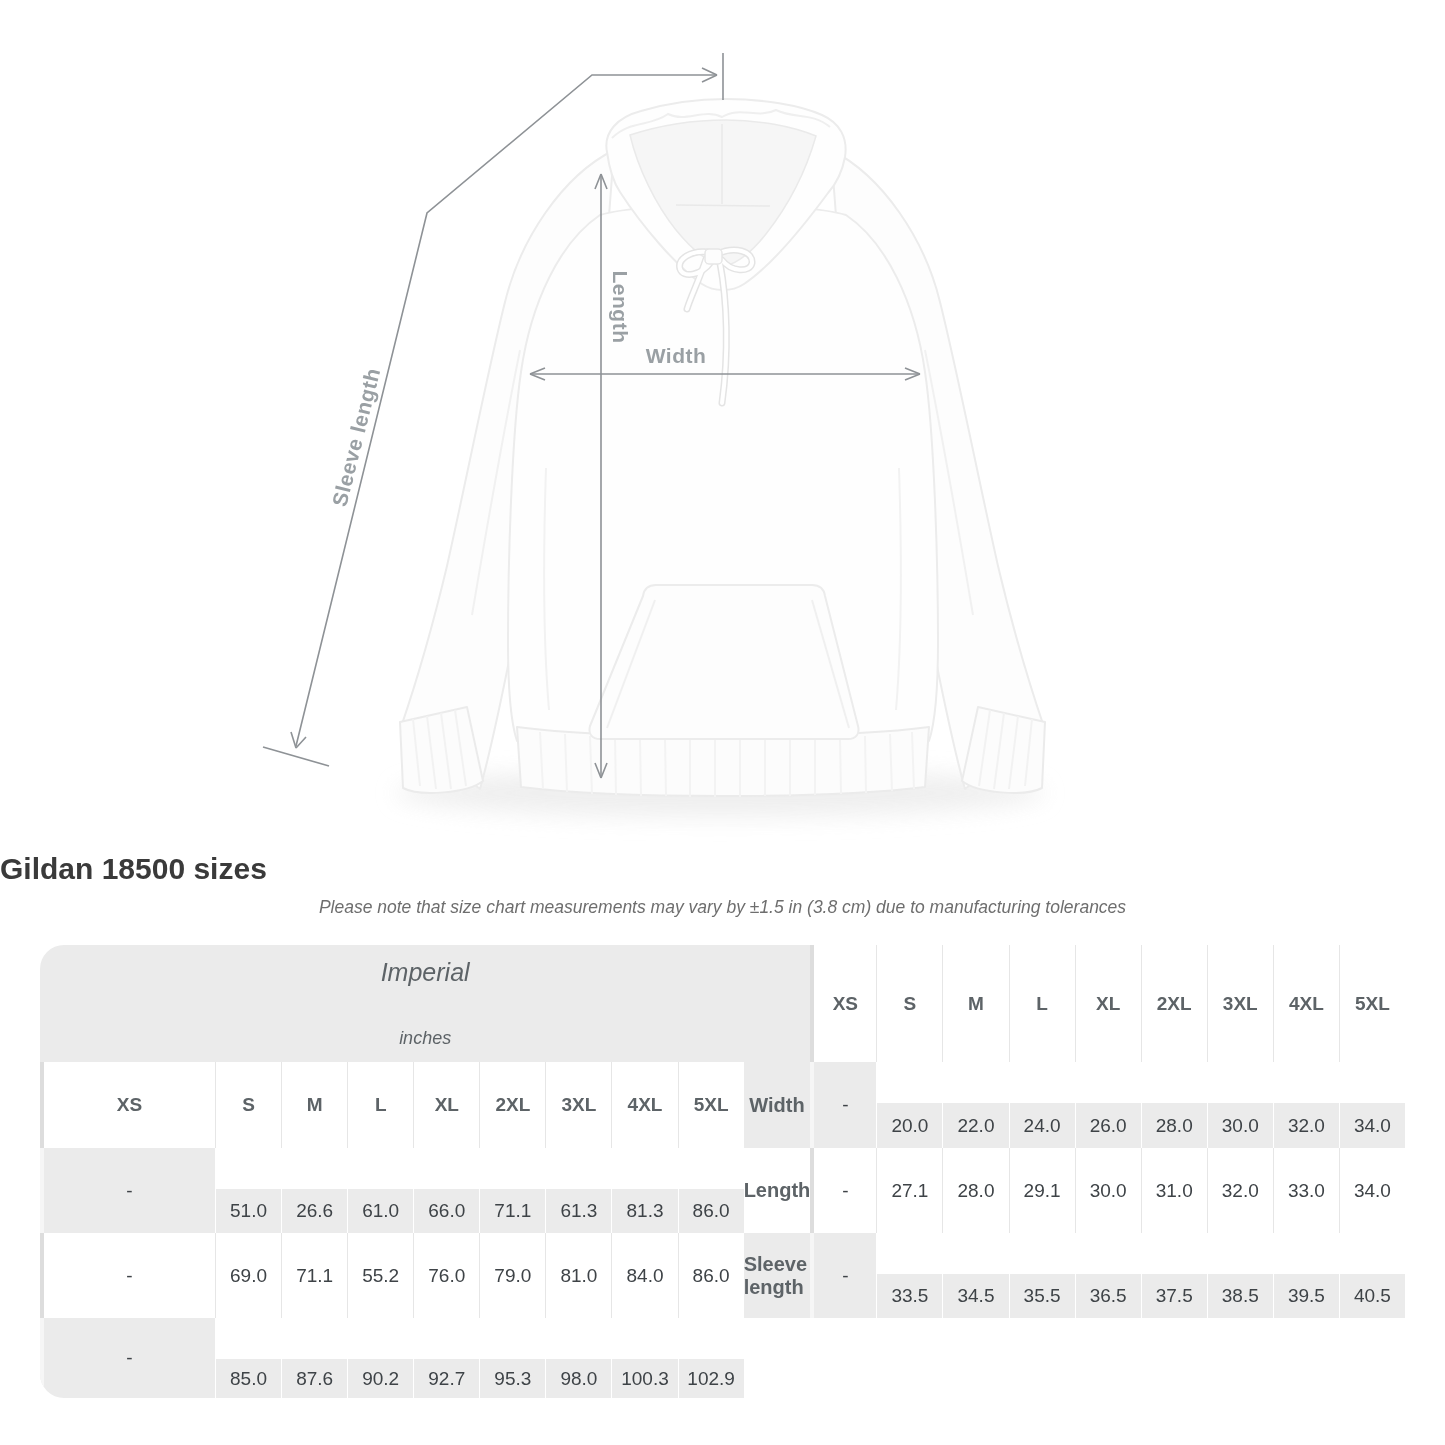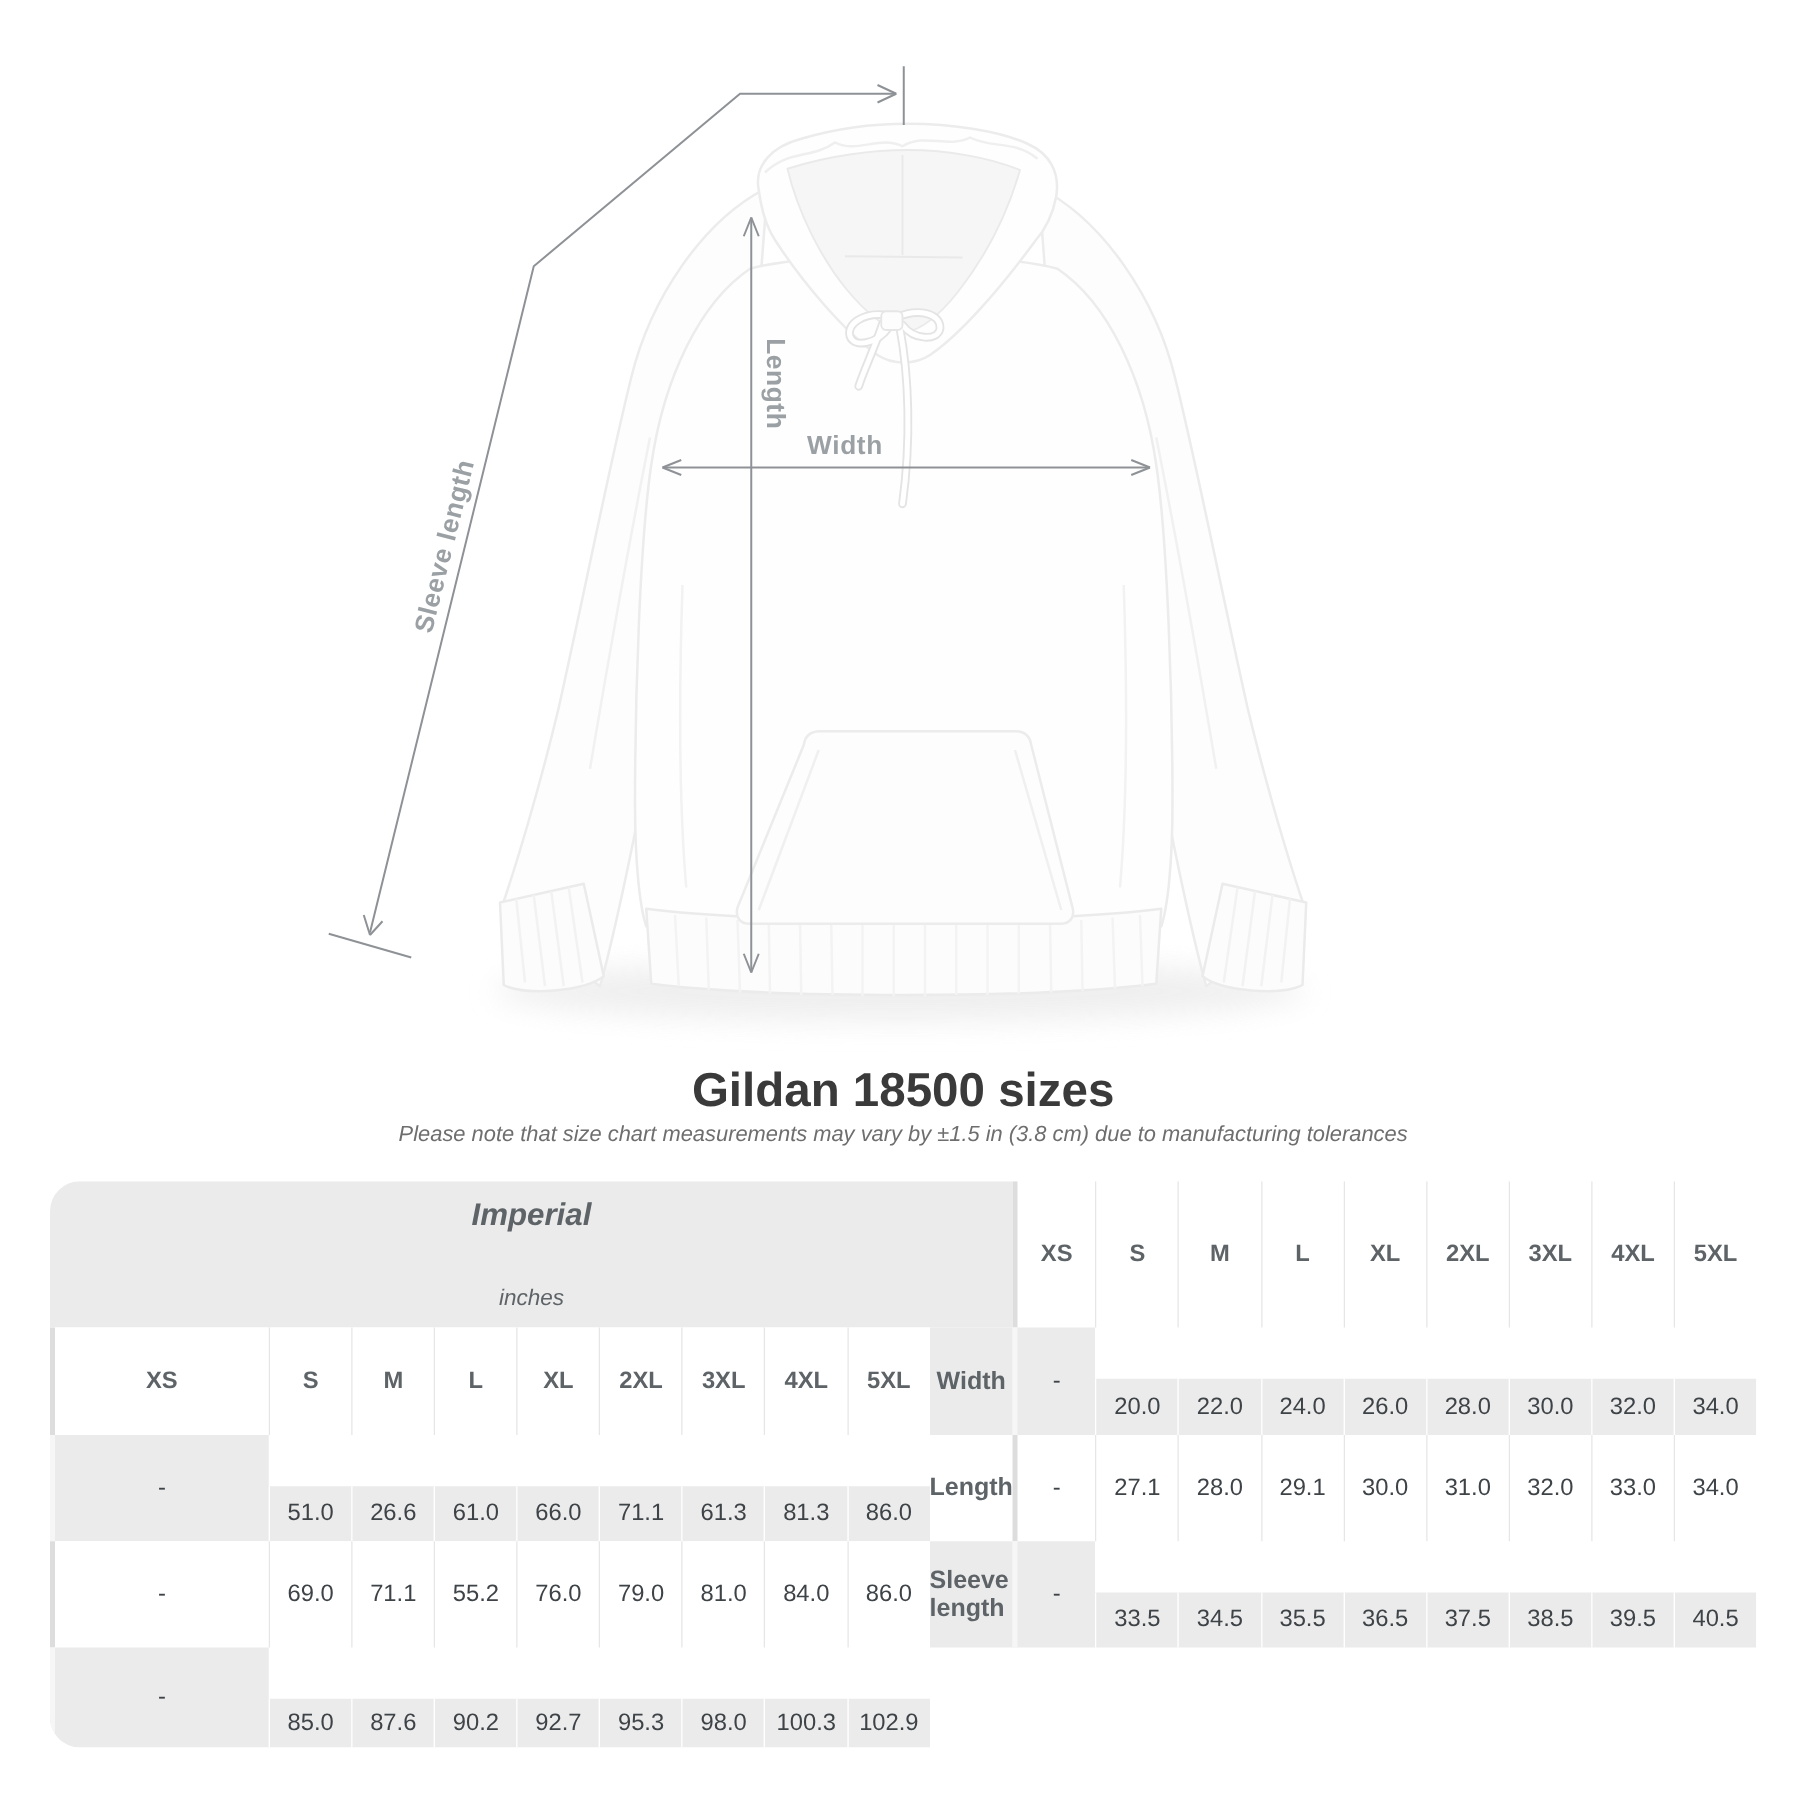--- a/index.html
+++ b/index.html
@@ -1,31 +1,31 @@
 <!DOCTYPE html>
 <html><head>
 <meta charset="utf-8">
 <style>
   html,body{margin:0;padding:0;background:#fff;}
   .page{position:relative;width:1445px;height:1445px;background:#fff;overflow:hidden;
         font-family:"Liberation Sans",sans-serif;}
   .hero{position:absolute;left:0;top:0;width:1445px;height:845px;}
   .hero svg{display:block;width:100%;height:100%;}
-  .title{position:absolute;left:0;top:852px;width:1445px;text-align:center;
-         font-size:38px;font-weight:700;color:#3a3a3a;}
+  .title{position:absolute;left:0;top:852px;width:1445px;text-align:left;
+         font-size:30px;font-weight:700;color:#3a3a3a;}
   .note{position:absolute;left:0;top:897px;width:1445px;text-align:center;
         font-style:italic;font-size:17.5px;color:#6e6e6e;}
   .tbl{position:absolute;left:40px;top:945px;width:1365px;height:453px;
        display:grid;grid-template-columns:175px repeat(18,1fr);
        grid-template-rows:117px 86px 85px 85px 80px;
        border-radius:24px;overflow:hidden;}
   .band{background:#ebebeb;display:flex;flex-direction:column;align-items:center;
         justify-content:center;gap:9px;grid-row:1;}
   .band-imp{grid-column:1/11;} .band-met{grid-column:11/20;}
-  .unit-title{font-size:25px;font-weight:700;font-style:italic;color:#5d6367;}
+  .unit-title{font-size:25px;font-weight:400;font-style:italic;color:#5d6367;}
   .unit-sub{font-size:18px;font-style:italic;color:#5d6367;margin-top:32px;}
   .c{display:flex;align-items:center;justify-content:center;}
   .wr{background:#ffffff;} .gr{background:#ebebeb;}
   .t1w{border-left:1px solid #e6e6e6;} .t4w{border-left:4px solid #dddddd;}
   .t1g{border-left:1px solid #ffffff;margin-top:41px;} .t4g{border-left:4px solid #f6f6f6;}
   .lab{font-weight:700;color:#5d6367;font-size:20px;}
   .hdr{font-weight:700;color:#5d6367;font-size:19px;}
   .val{color:#3e4347;font-size:19px;}
   .arrow-label{font-weight:700;font-size:21px;fill:#9aa0a4;letter-spacing:.5px;}
 </style>

